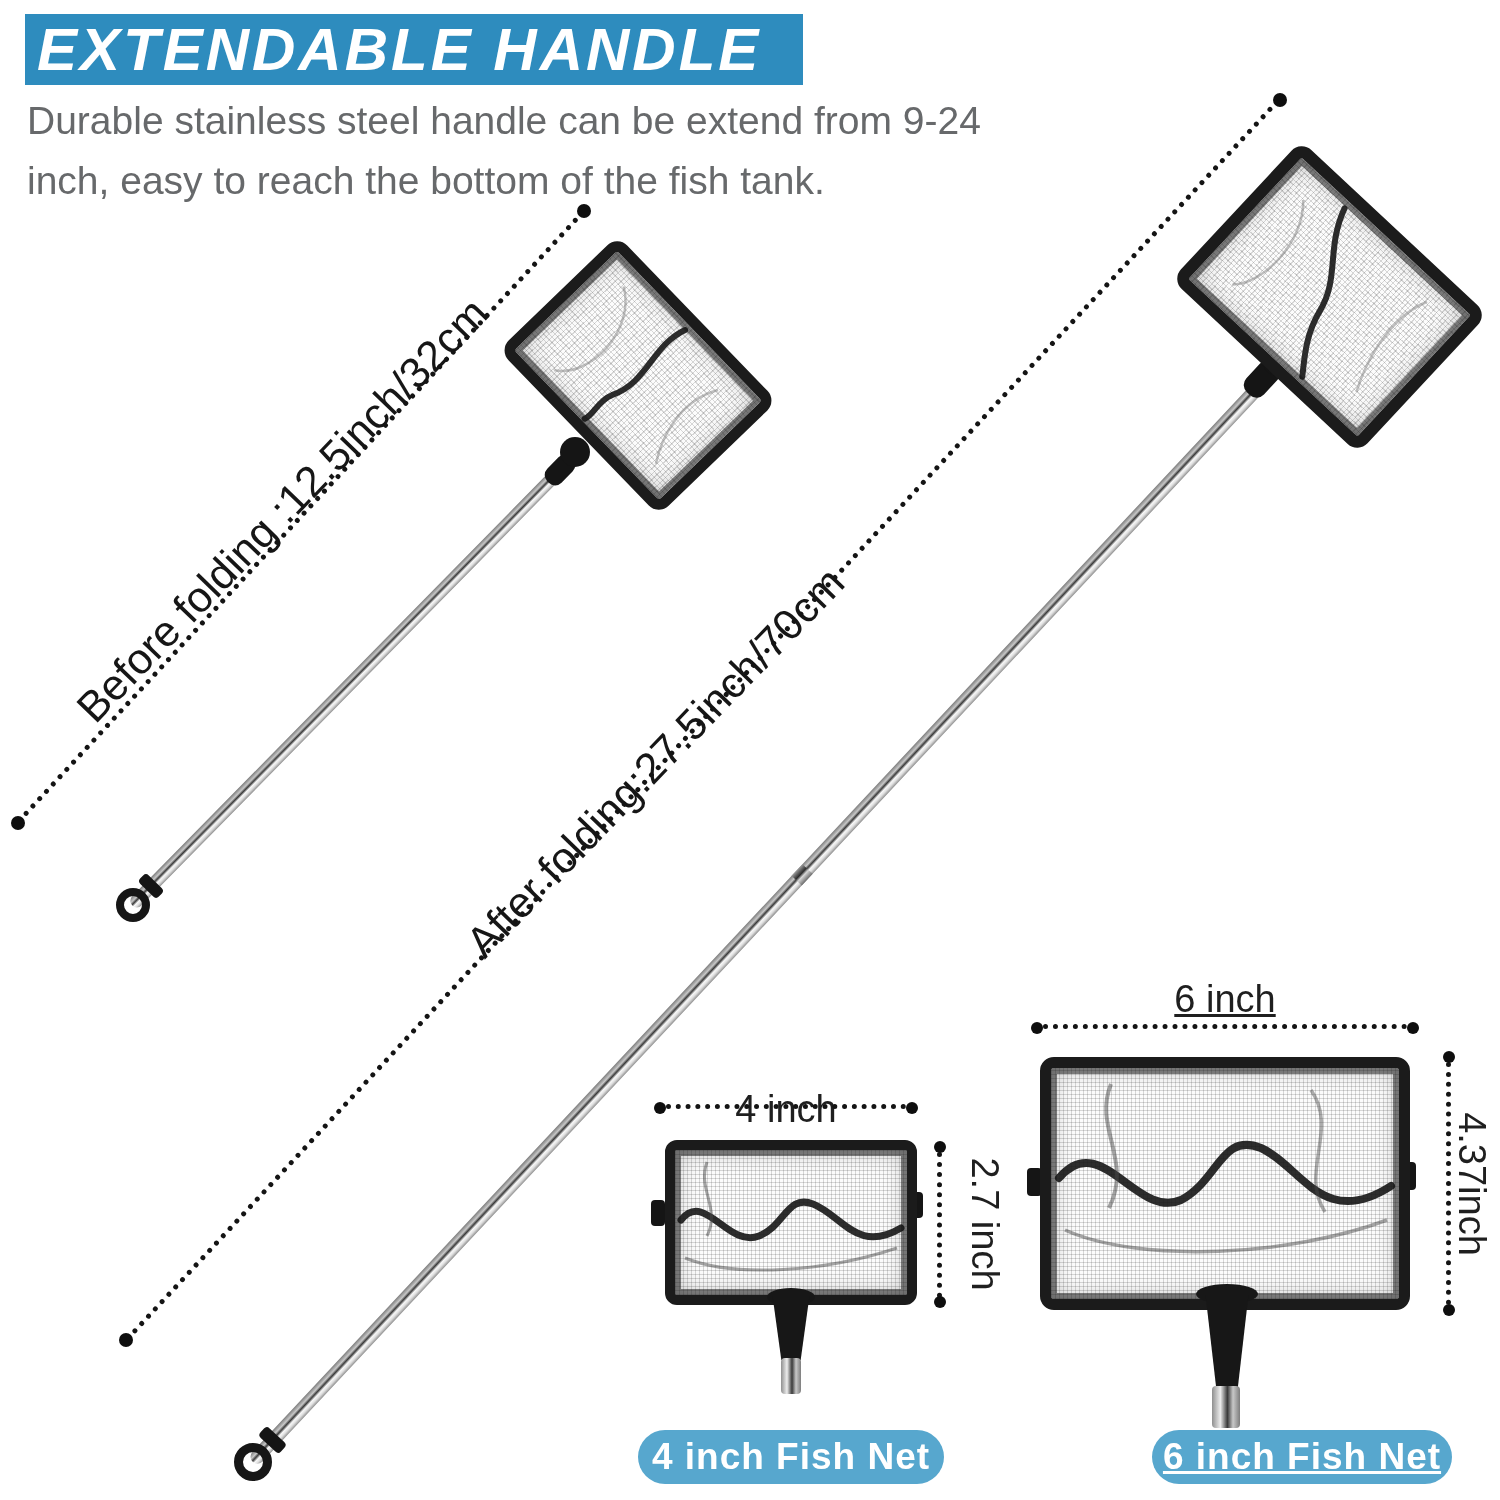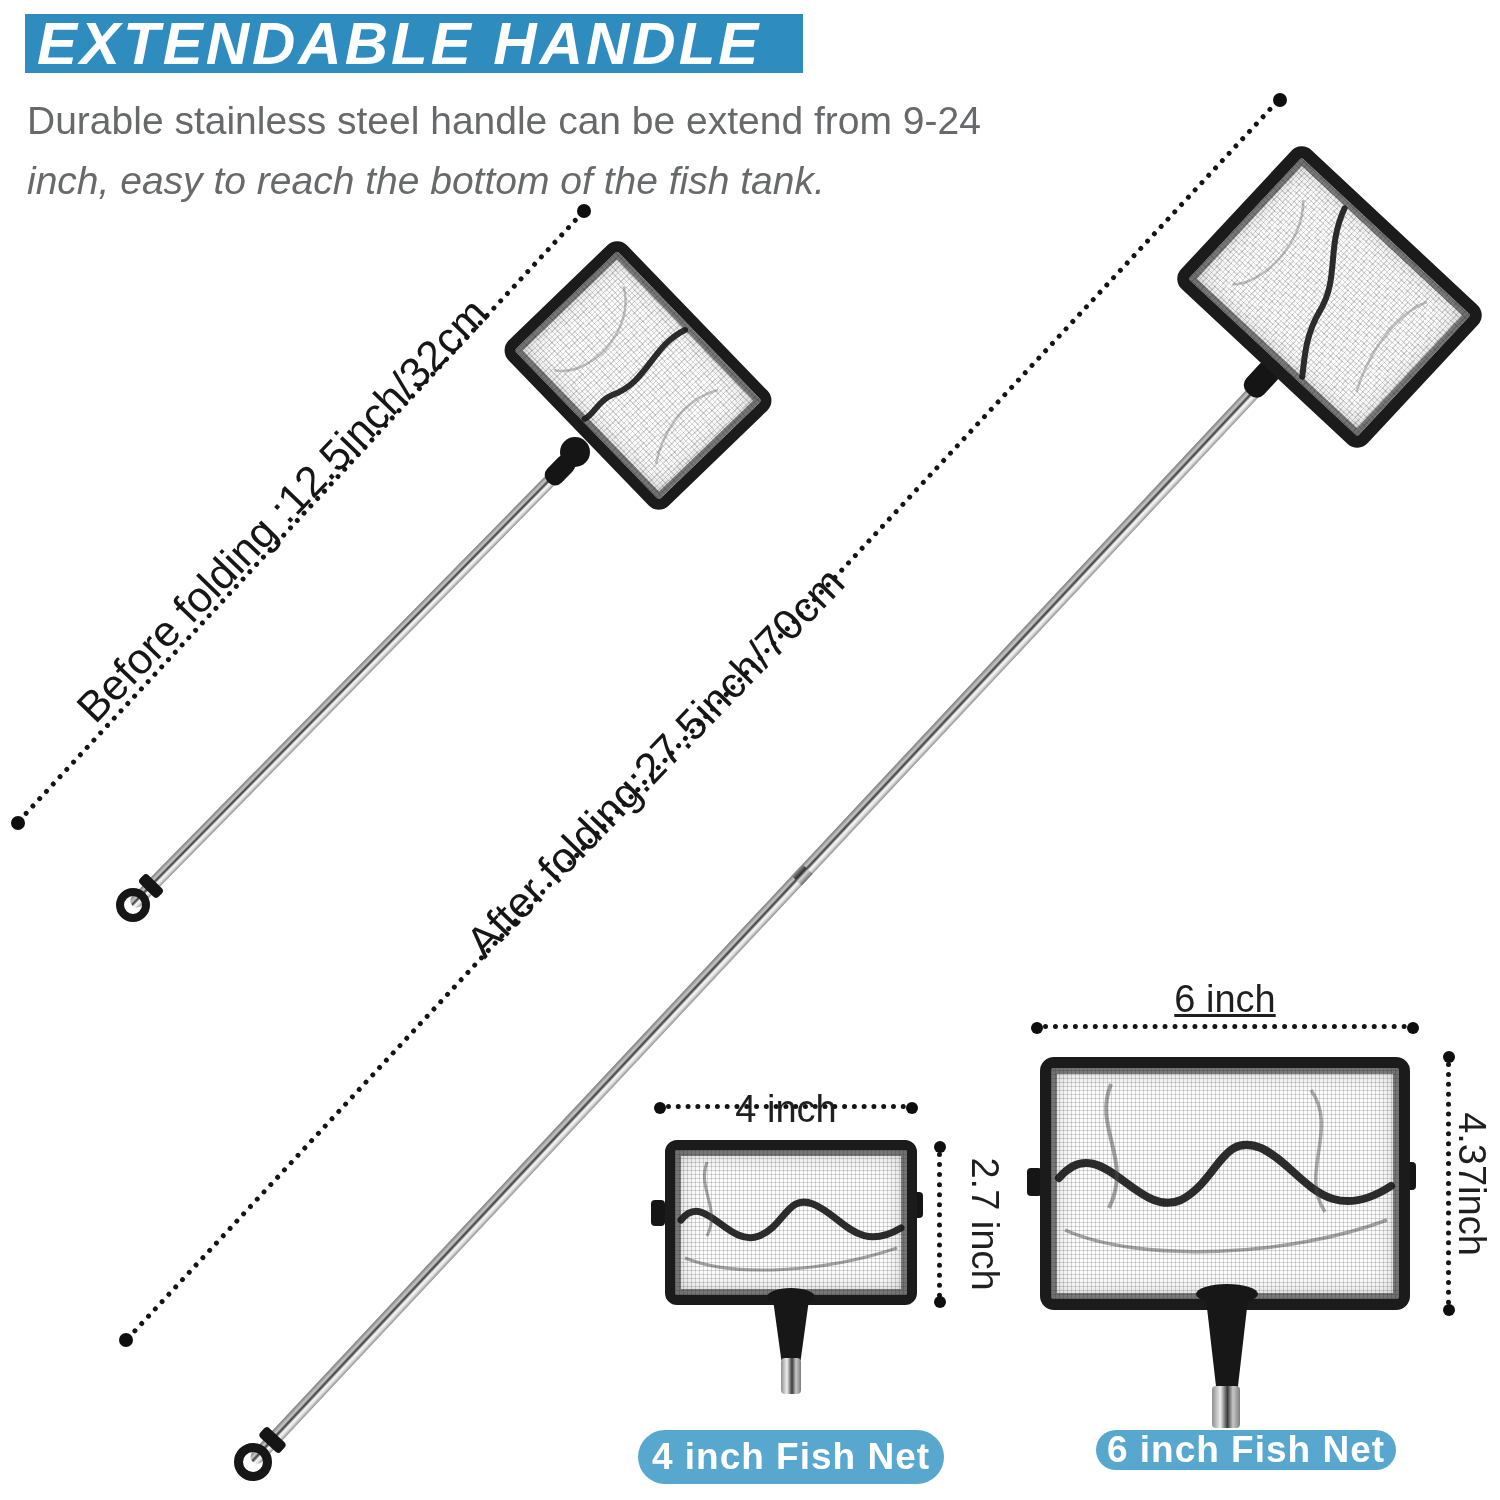--- a/index.html
+++ b/index.html
@@ -9,21 +9,21 @@
     --text-gray:#67696b;
     --frame-black:#1b1b1b;
   }
   html,body{margin:0;padding:0;background:#ffffff;}
   .canvas{
     position:relative;width:1500px;height:1500px;background:#ffffff;overflow:hidden;
     font-family:"Liberation Sans", sans-serif;
   }
   .abs{position:absolute;}
   .header-bar{
-    left:25px;top:14px;width:778px;height:59px;background:var(--header-blue);
+    left:25px;top:14px;width:778px;height:71px;background:var(--header-blue);
     display:flex;align-items:center;padding-left:12px;box-sizing:border-box;
   }
   .header-title{
     color:#ffffff;font-size:60px;font-weight:800;font-style:italic;letter-spacing:3px;white-space:nowrap;
   }
   .desc{
     left:27px;color:var(--text-gray);font-size:39px;white-space:nowrap;
   }
   .rot-label{
     font-size:43px;color:#161616;white-space:nowrap;text-align:center;
@@ -68,21 +68,21 @@
 </style>
 </head>
 <body>
 
 <div class="canvas">
 
   <div class="abs header-bar">
     <span class="header-title">EXTENDABLE HANDLE</span>
   </div>
   <div class="abs desc" style="top:99px;">Durable stainless steel handle can be extend from 9-24</div>
-  <div class="abs desc" style="top:159px;font-style:italic;">inch, easy to reach the bottom of the fish tank.</div>
+  <div class="abs desc" style="top:159px;">inch, easy to reach the bottom of the fish tank.</div>
 
   <div class="abs rot-label" style="left:-68px;top:482px;width:700px;height:56px;transform:rotate(-46deg);">Before folding :12.5inch/32cm</div>
   <div class="abs dotline-h" style="left:-116px;top:514px;width:834px;transform:rotate(-47.2deg);"></div>
   <div class="abs dot" style="left:11px;top:816px;width:14px;height:14px;"></div>
   <div class="abs dot" style="left:577px;top:204px;width:14px;height:14px;"></div>
 
   <div class="abs rot-label" style="left:305px;top:734px;width:700px;height:56px;transform:rotate(-46deg);">After folding:27.5inch/70cm</div>
   <div class="abs dotline-h" style="left:-144px;top:717px;width:1694px;transform:rotate(-47.1deg);"></div>
   <div class="abs dot" style="left:119px;top:1333px;width:14px;height:14px;"></div>
   <div class="abs dot" style="left:1273px;top:93px;width:14px;height:14px;"></div>
@@ -157,15 +157,15 @@
   </div>
   <div class="abs knob" style="left:1196px;top:1284px;width:62px;height:20px;"></div>
   <div class="abs cone" style="left:1200px;top:1294px;width:54px;height:94px;clip-path:polygon(10% 0,90% 0,70% 100%,30% 100%);"></div>
   <div class="abs metal-stub" style="left:1212px;top:1386px;width:28px;height:42px;"></div>
 
   <div class="abs dotline-v" style="left:1446px;top:1062px;height:243px;"></div>
   <div class="abs dot" style="left:1443px;top:1051px;width:12px;height:12px;"></div>
   <div class="abs dot" style="left:1443px;top:1304px;width:12px;height:12px;"></div>
   <div class="abs dim-label" style="left:1376px;top:1162px;width:190px;height:44px;transform:rotate(90deg);">4.37inch</div>
 
-  <div class="abs badge" style="left:1096px;top:1430px;width:300px;height:40px;">6 inch Fish Net</div>
+  <div class="abs badge" style="left:1152px;top:1430px;width:300px;height:54px;text-decoration:underline;">6 inch Fish Net</div>
 
 </div>
 
 </body></html>

